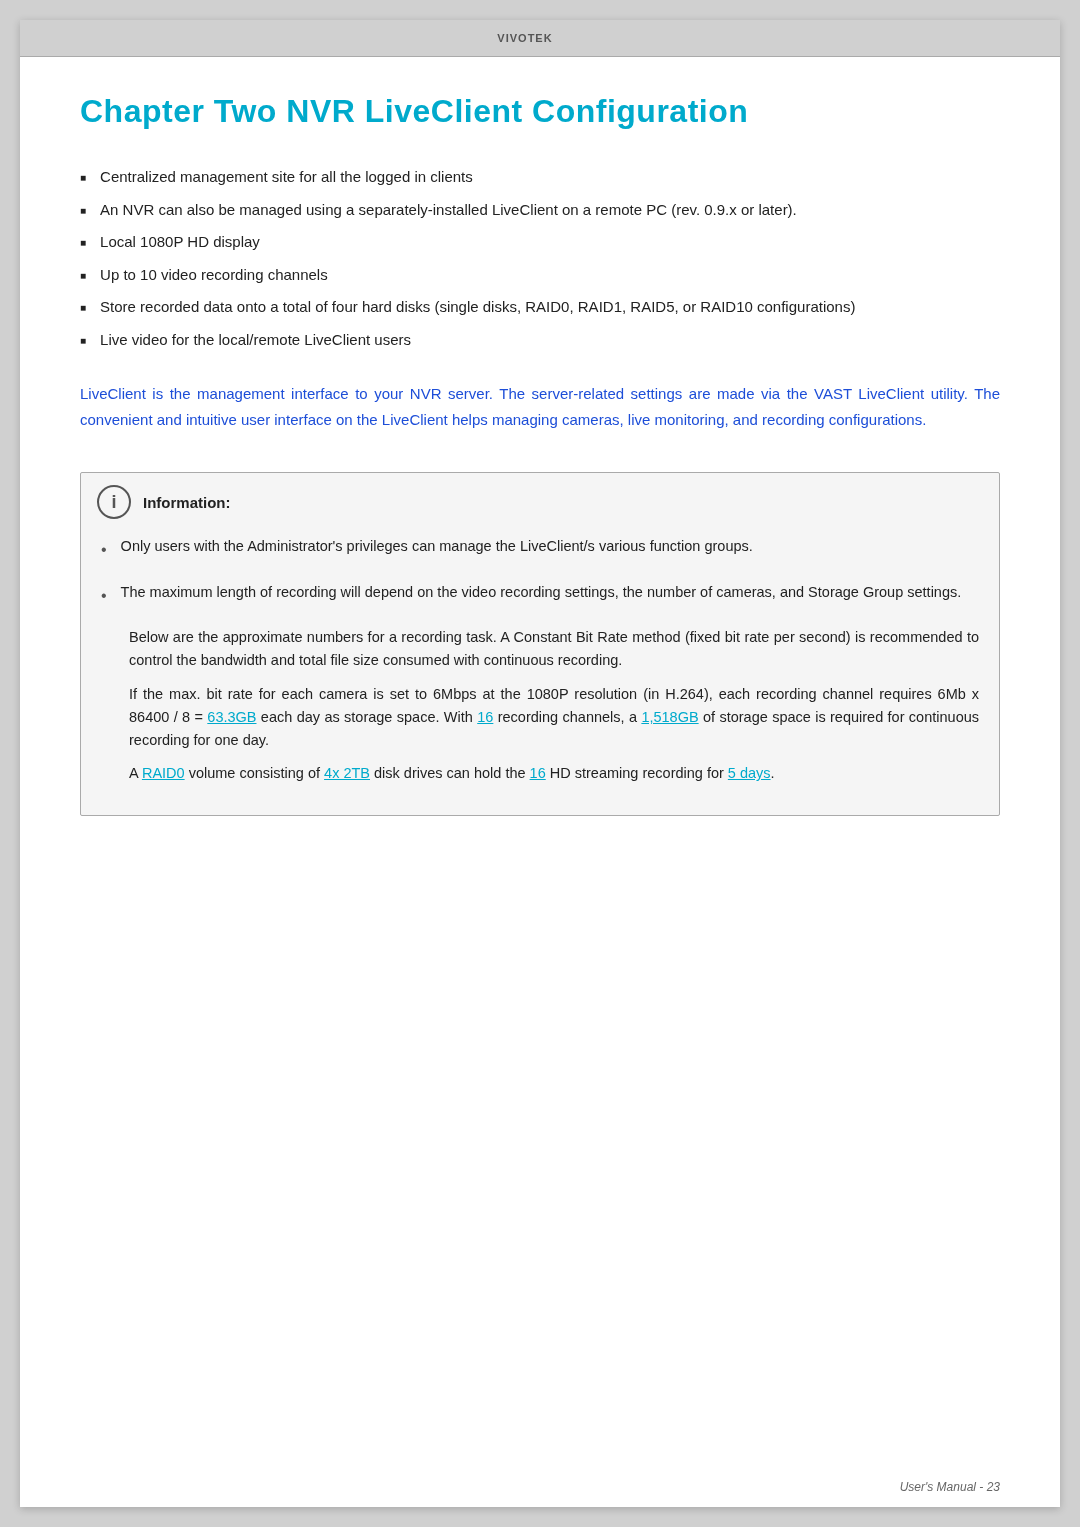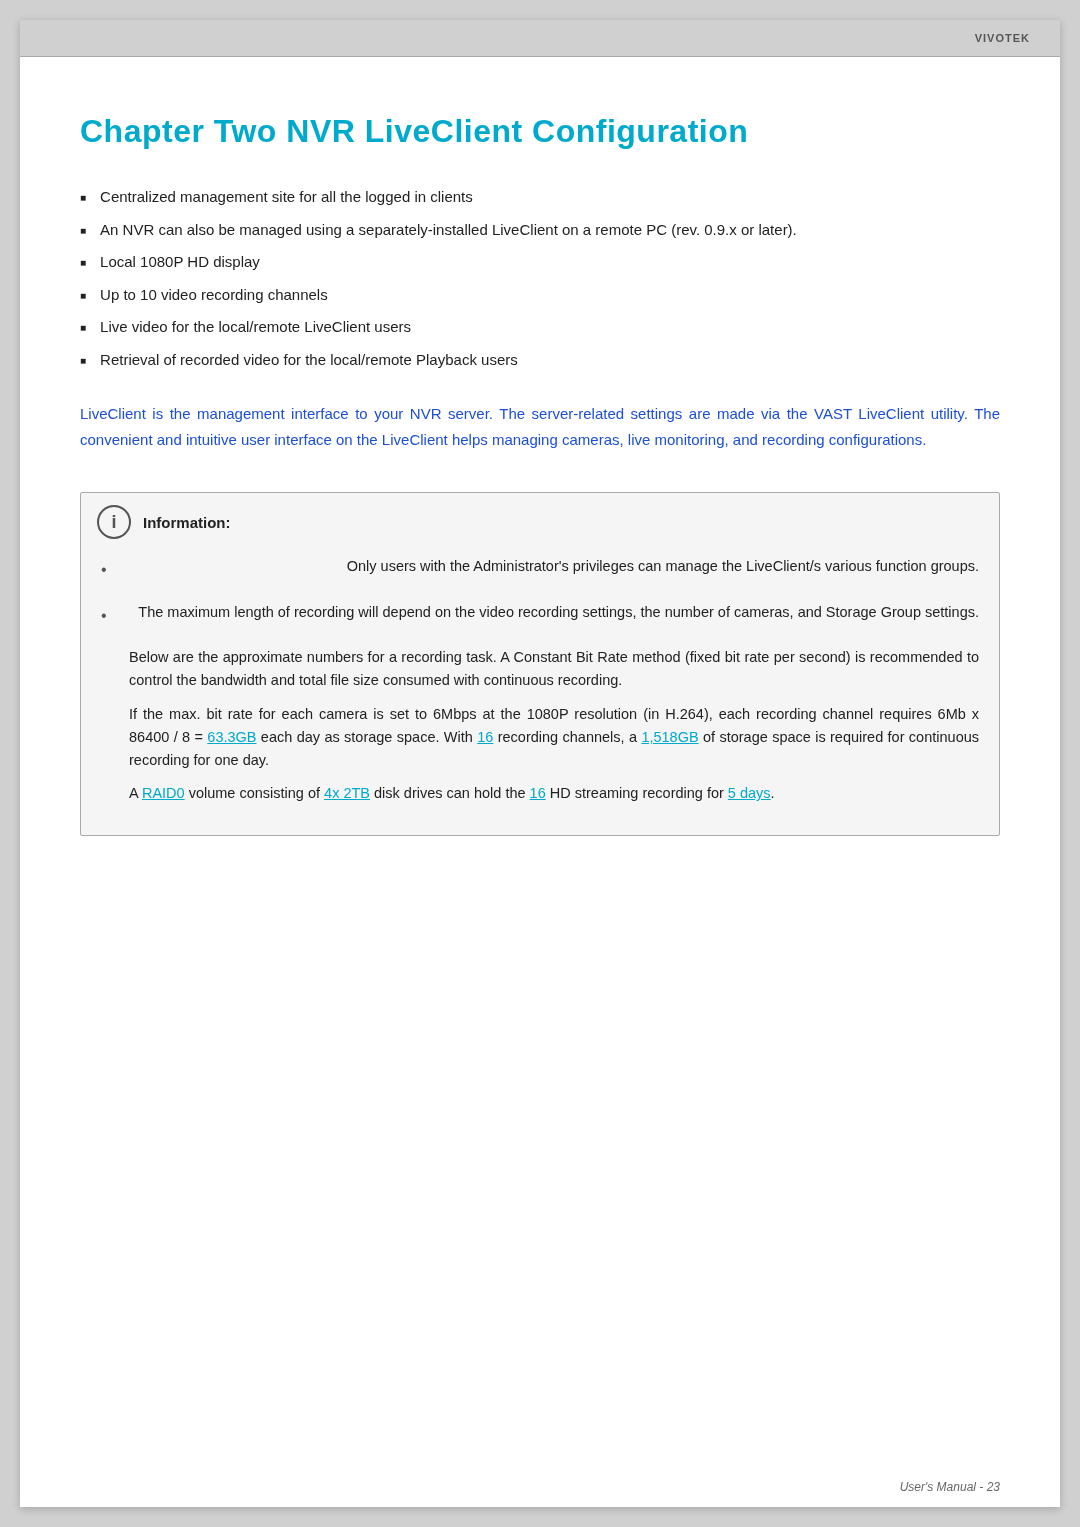--- a/index.html
+++ b/index.html
@@ -25,39 +25,39 @@
       position: relative;
       padding: 0;
       box-shadow: 0 2px 8px rgba(0,0,0,0.2);
     }
 
     .header-bar {
       background-color: #d0d0d0;
       height: 36px;
       display: flex;
       align-items: center;
-      justify-content: flex-end;
+      justify-content: center;
       padding-right: 30px;
     }
 
     .header-brand {
       font-size: 11px;
       font-weight: bold;
       color: #555;
       letter-spacing: 1px;
     }
 
     .divider-top {
       border: none;
       border-top: 1px solid #aaa;
       margin: 0;
     }
 
     .content {
-      padding: 56px 60px 60px 60px;
+      padding: 36px 60px 60px 60px;
     }
 
     .chapter-title {
       font-size: 32px;
       font-weight: bold;
       color: #00aacc;
       font-family: Arial, sans-serif;
       margin-bottom: 36px;
       letter-spacing: 0.5px;
     }
@@ -150,21 +150,20 @@
     .info-bullet-dot {
       flex-shrink: 0;
       margin-right: 14px;
       margin-top: 2px;
       font-size: 16px;
       color: #555;
     }
 
     .info-bullet-text {
       flex: 1;
-      text-align: right;
     }
 
     .sub-paragraph {
       font-size: 14.5px;
       color: #222;
       line-height: 1.6;
       text-align: justify;
       margin-bottom: 10px;
       padding-left: 28px;
     }
@@ -208,24 +207,24 @@
       <li>
         <span>An NVR can also be managed using a separately-installed LiveClient on a remote PC (rev. 0.9.x or later).</span>
       </li>
       <li>
         <span>Local 1080P HD display</span>
       </li>
       <li>
         <span>Up to 10 video recording channels</span>
       </li>
       <li>
+        <span>Store recorded data onto a total of four hard disks (single disks, RAID0, RAID1, RAID5, or RAID10 configurations)</span>
+      </li>
+      <li>
         <span>Live video for the local/remote LiveClient users</span>
-      </li>
-      <li>
-        <span>Retrieval of recorded video for the local/remote Playback users</span>
       </li>
     </ul>
 
     <p class="intro-paragraph">LiveClient is the management interface to your NVR server. The server-related settings are made via the VAST LiveClient utility. The convenient and intuitive user interface on the LiveClient helps managing cameras, live monitoring, and recording configurations.</p>
 
     <div class="info-box">
       <div class="info-box-header">
         <div class="info-icon">
           <span class="info-icon-letter">i</span>
         </div>

